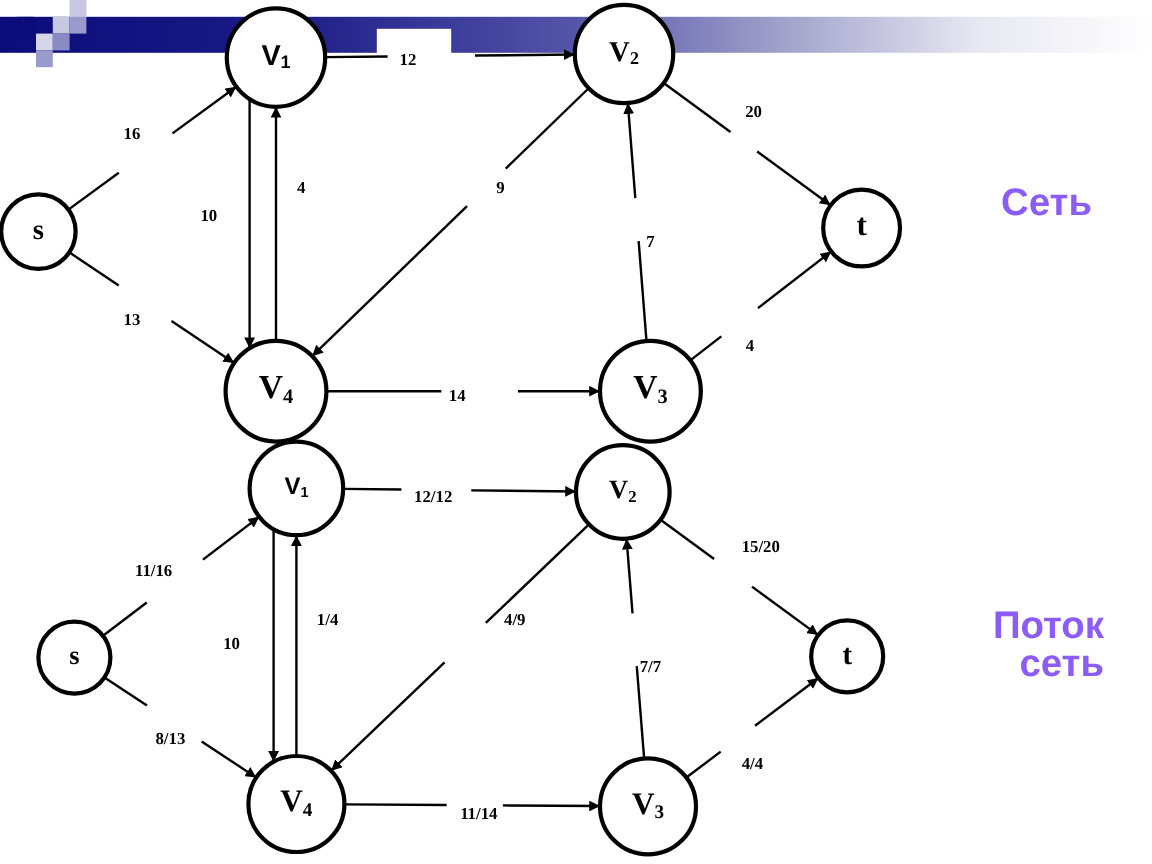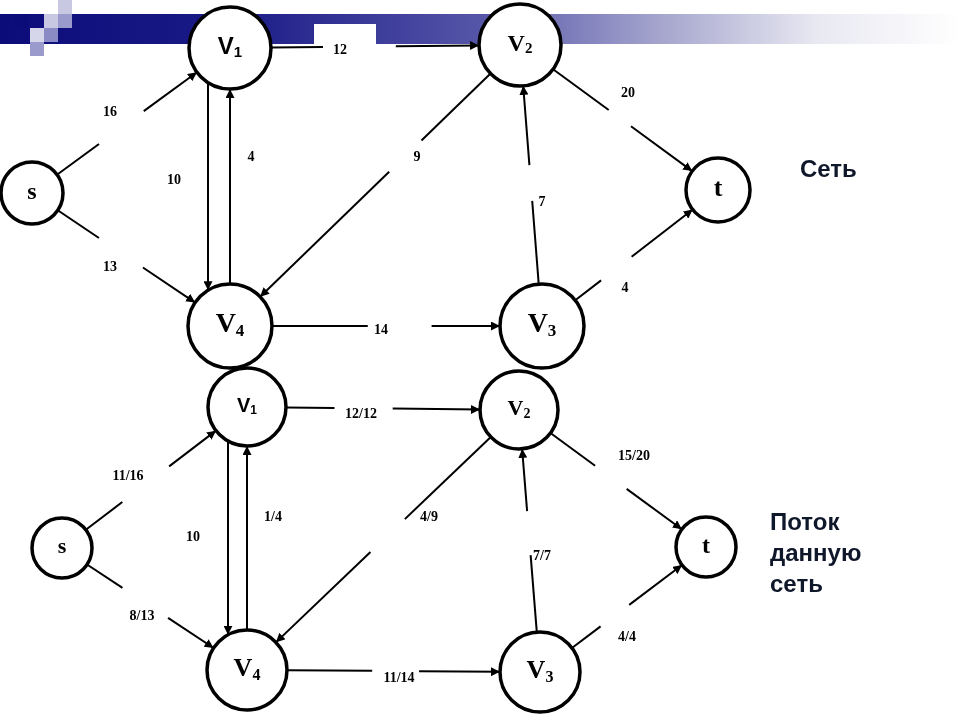--- a/index.html
+++ b/index.html
@@ -6,21 +6,21 @@
     body { width: 960px; height: 720px; position: relative; overflow: hidden; font-family: "Liberation Serif", serif; }
     #header-bar { position: absolute; left: 0; top: 14px; width: 960px; height: 30px;
       background: linear-gradient(to right, #0b0b7a 0%, #1c1c88 25%, #5555a8 50%, #aaaad0 70%, #e8e8f2 85%, #ffffff 100%); }
     .sq { position: absolute; width: 14px; height: 14px; }
     #diagram { position: absolute; left: 0; top: 0; }
     .node-circle { fill: #ffffff; stroke: #000; stroke-width: 3.5; }
     .edge-line { stroke: #000; stroke-width: 2; fill: none; }
     .edge-label { font-family: "Liberation Serif", serif; font-weight: bold; font-size: 14px; fill: #000; }
     .node-label { font-family: "Liberation Serif", serif; font-weight: bold; fill: #000; }
     .node-label-sans { font-family: "Liberation Sans", sans-serif; font-weight: bold; fill: #000; }
-    .side-title { position: absolute; font-family: "Liberation Sans", sans-serif; font-weight: bold; font-size: 24px; color: #0f172a; text-align: left; line-height: 31px; }
+    .side-title { position: absolute; font-family: "Liberation Sans", sans-serif; font-weight: bold; font-size: 32px; color: #8b5cf6; text-align: right; line-height: 31px; }
     #title-network { left: 800px; top: 153px; width: 110px; }
     #title-flow { left: 770px; top: 506px; width: 150px; }
     #label-12-bg { position: absolute; left: 314px; top: 24px; width: 62px; height: 22px; background: #fff; }
   </style>
 </head>
 <body>
 
 <div id="header-bar"></div>
 <div>
   <div class="sq" style="left:14px;top:14px;background:#0b0b7a;"></div>
@@ -185,15 +185,14 @@
       <g>
         <circle cx="540" cy="672" r="40" class="node-circle"></circle>
         <text x="540" y="672" text-anchor="middle" dominant-baseline="middle" class="node-label" font-size="26"><tspan>V</tspan><tspan font-size="16" dy="6">3</tspan></text>
       </g>
     </g>
 </svg>
 
 <div id="title-network" class="side-title">Сеть</div>
 <div id="title-flow" class="side-title">
   <div>Поток</div>
-  <div>данную</div>
   <div>сеть</div>
 </div>
 
 </body></html>

